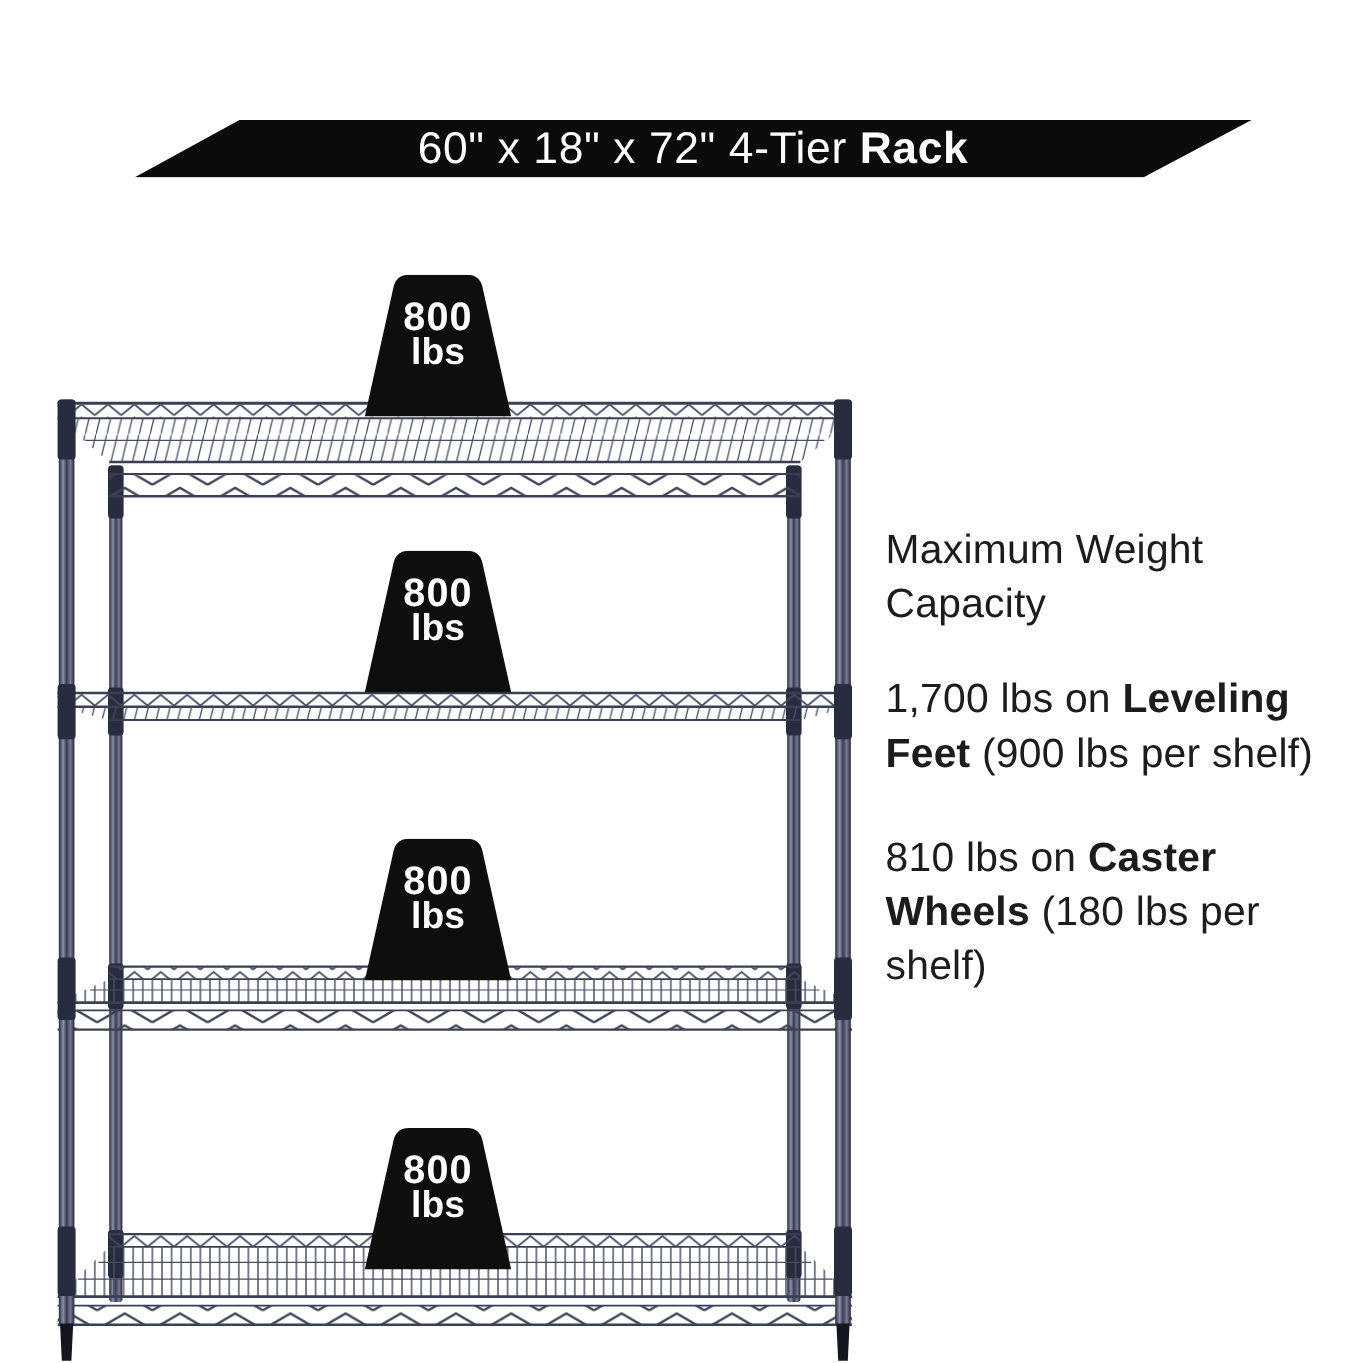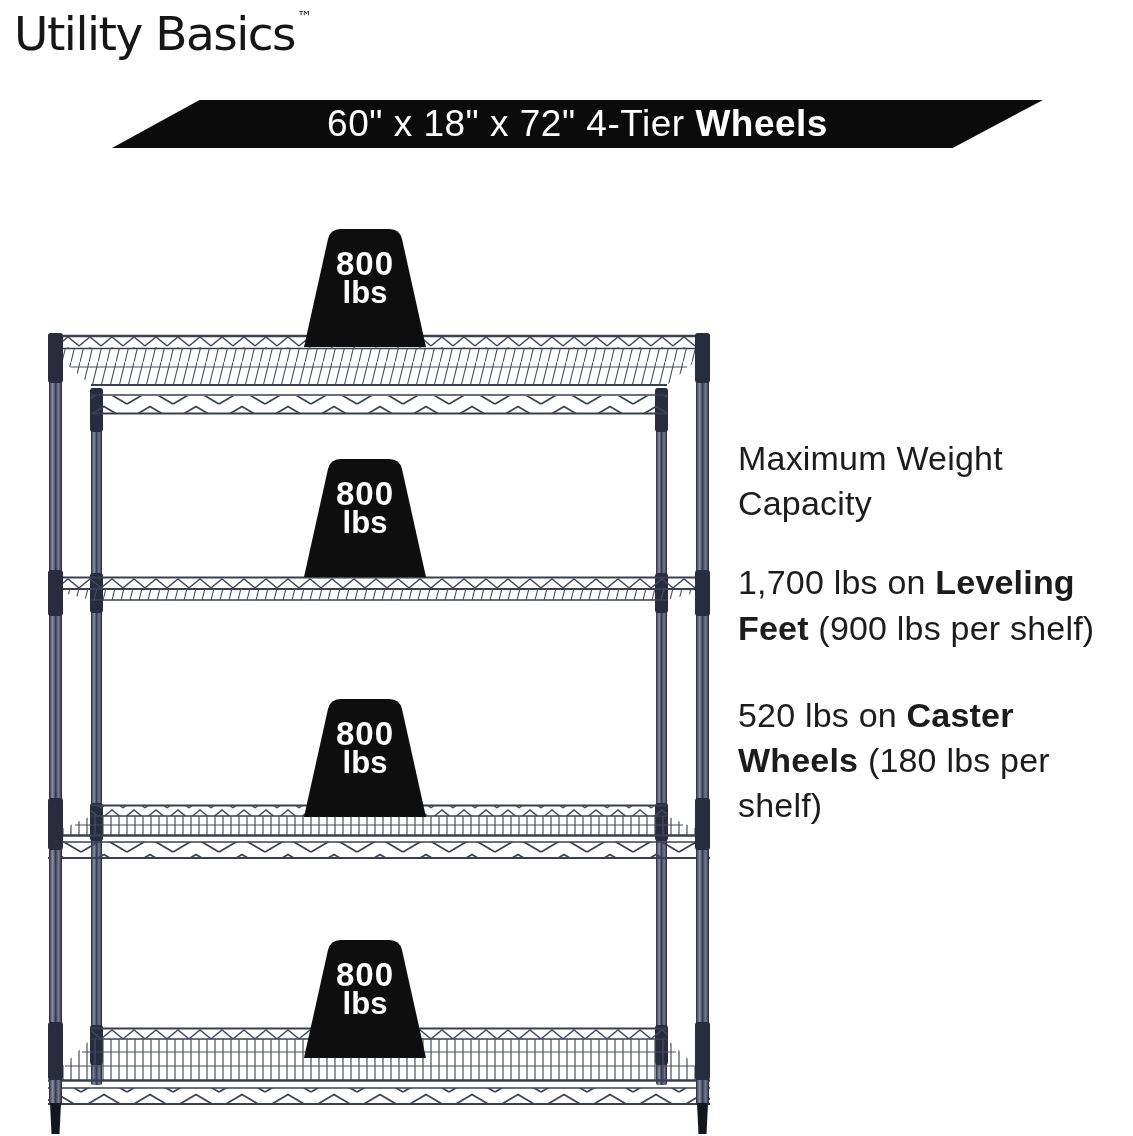--- a/index.html
+++ b/index.html
@@ -51,25 +51,24 @@
   }
   .info h2 { margin:0 0 34px 0; font-size:34px; font-weight:400; line-height:1.33; }
   .info p { margin:0 0 42px 0; white-space:pre-wrap; }
   .info p b { font-weight:700; }
 </style>
 </head>
 <body>
 
 <div class="canvas">
 
-  <div class="logo"><span>Utility Basics</span><span class="tm">™</span></div>
 
   <div class="banner">
     <span>60" x 18" x 72" 4-Tier </span>
-      <span class="bold">Wheels</span>
+      <span class="bold">Rack</span>
   </div>
 
   <div class="rack">
     <svg width="680" height="815" viewBox="0 0 680 815" xmlns="http://www.w3.org/2000/svg">
       <defs>
         <pattern id="zzs" width="22" height="11" patternUnits="userSpaceOnUse">
           <path d="M0 10 L11 1 L22 10" fill="none" stroke="#434960" stroke-width="1.4"></path>
         </pattern>
         <pattern id="zzb" width="46" height="16" patternUnits="userSpaceOnUse">
           <path d="M0 15 L23 1.5 L46 15" fill="none" stroke="#3d4255" stroke-width="1.9"></path>
@@ -192,16 +191,16 @@
     <svg viewBox="0 0 124 118">
       <path d="M1 118 L25 10 Q27.5 0 37.5 0 L86.5 0 Q96.5 0 99 10 L123 118 Z" fill="#0e0e0e"></path>
     </svg>
     <div class="wv">800</div>
     <div class="wu">lbs</div>
   </div>
 
   <div class="info">
     <h2>Maximum Weight Capacity</h2>
     <p><span>1,700 lbs on </span><b>Leveling Feet</b><span> (900 lbs per shelf)</span></p>
-    <p><span>520 lbs on </span><b>Caster Wheels</b><span> (180 lbs per shelf)</span></p>
+    <p><span>810 lbs on </span><b>Caster Wheels</b><span> (180 lbs per shelf)</span></p>
   </div>
 
 </div>
 
 </body></html>

